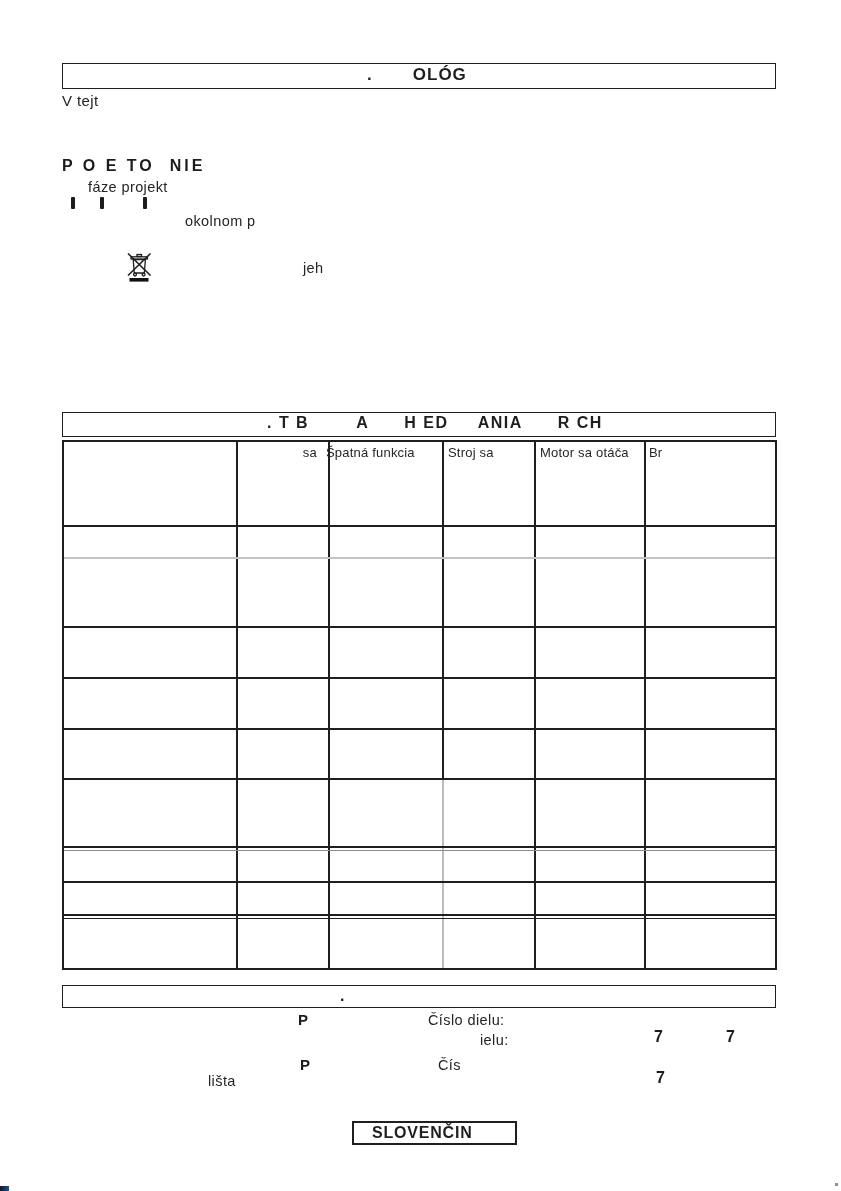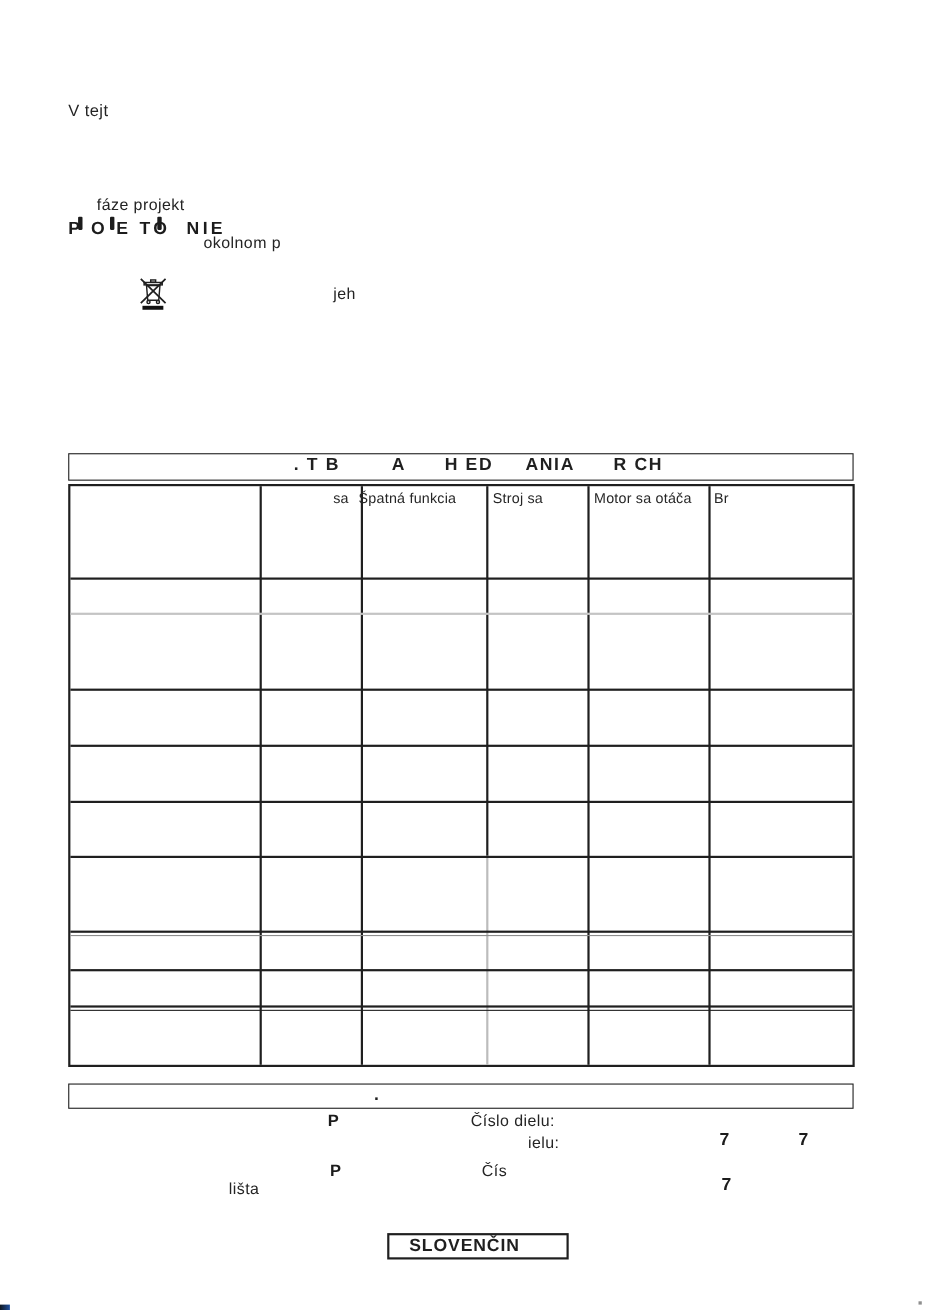--- a/index.html
+++ b/index.html
@@ -20,21 +20,21 @@
 
   
   .bar{
     position:absolute;left:62px;width:714px;
     border:1.6px solid var(--ink);
     box-sizing:border-box;
   }
   .bar-title{position:absolute;top:1px;font-weight:bold;font-size:17px;letter-spacing:1px;}
 
   .body-text{font-size:14.5px;letter-spacing:.4px;color:#242424;}
-  .section-heading{font-weight:bold;font-size:16px;letter-spacing:3px;color:#1c1c1c;margin-top:43px;}
+  .section-heading{font-weight:bold;font-size:16px;letter-spacing:3px;color:#1c1c1c;}
 
   .bullet{
     position:absolute;width:4px;height:12px;background:#1c1c1c;border-radius:1px;
   }
 
   
   .tbl{
     position:absolute;left:62px;top:440px;width:715px;height:530px;
     border:2px solid var(--ink);box-sizing:border-box;
   }
@@ -65,20 +65,23 @@
   }
   .stray-dot{
     position:absolute;left:835px;top:1183px;width:3px;height:3px;background:#8f8f8f;
   }
 </style>
 </head>
 <body>
 
 <div class="page">
 
+  <div class="bar" style="top:63px;height:26px;">
+    <span class="bar-title pre" style="left:304px;">.       OLÓG</span>
+  </div>
 
   <div class="abs body-text" style="left:62px;top:92px;font-size:15px;">V tejt</div>
 
   <div class="abs section-heading pre" style="left:62px;top:157px;">P O E TO  NIE</div>
   <div class="abs body-text" style="left:88px;top:179px;">fáze projekt</div>
 
   <span class="bullet" style="left:71px;top:197px;"></span>
   <span class="bullet" style="left:100px;top:197px;"></span>
   <span class="bullet" style="left:143px;top:197px;"></span>
 

